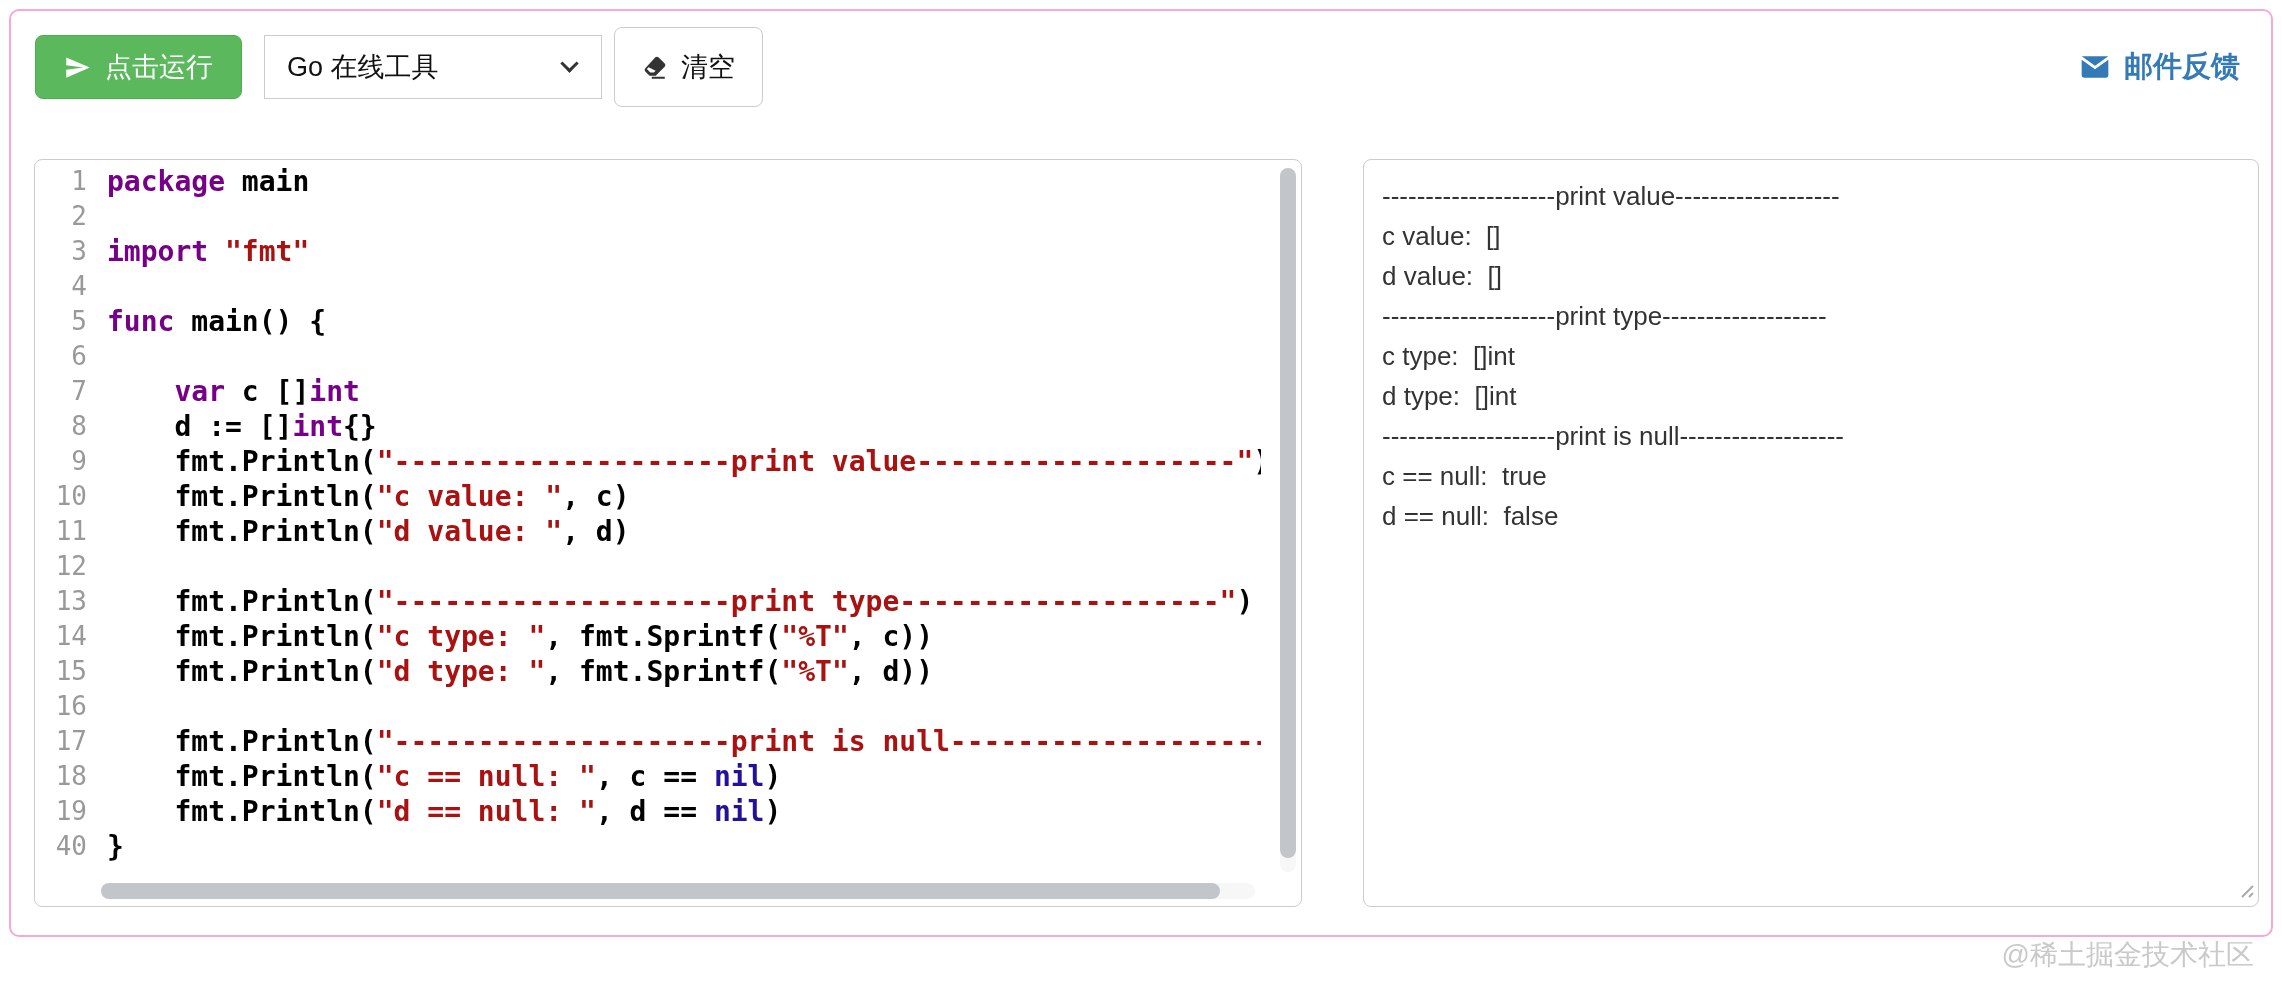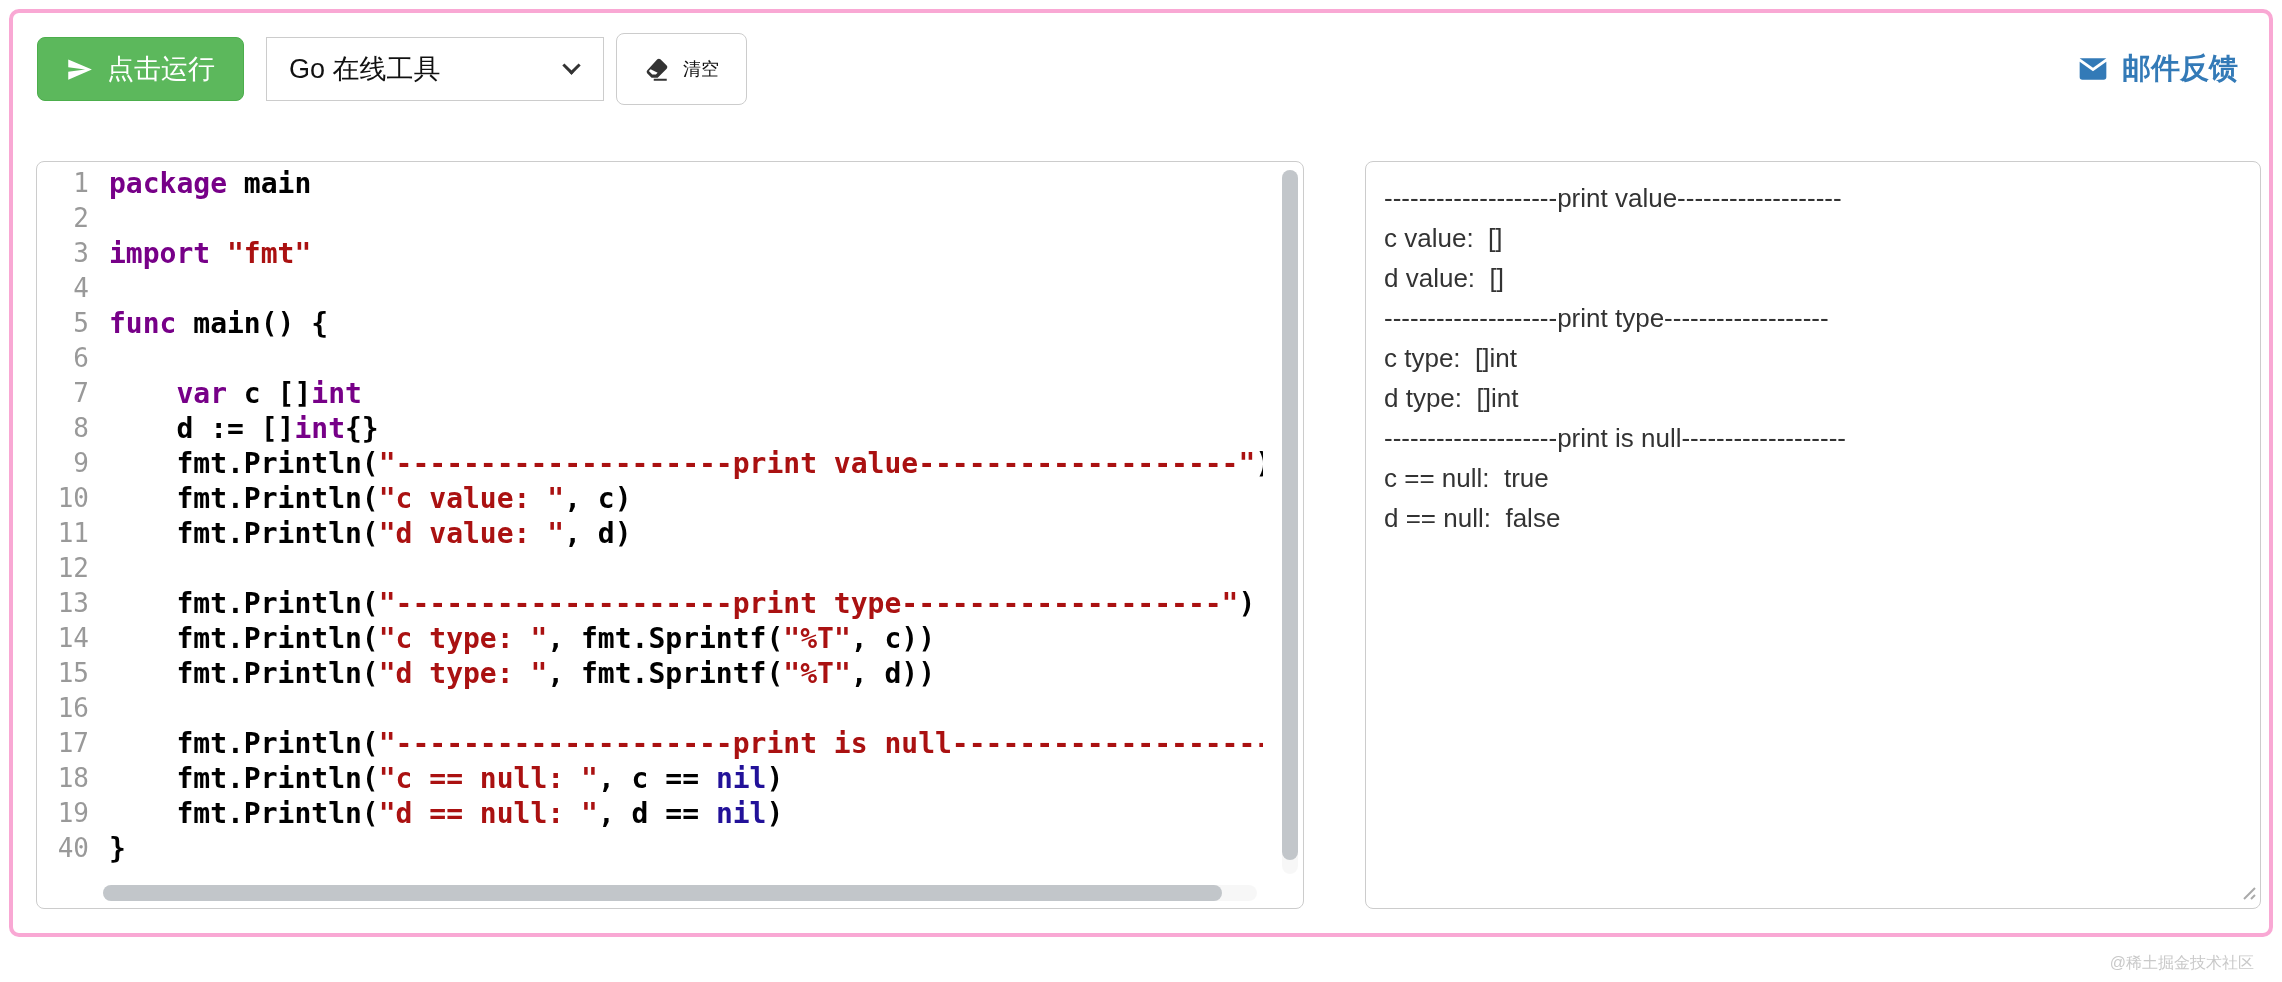--- a/index.html
+++ b/index.html
@@ -5,21 +5,21 @@
   * { box-sizing: border-box; margin: 0; padding: 0; }
   html, body {
     width: 2282px; height: 982px;
     background: #fff;
     font-family: "Liberation Sans", sans-serif;
     overflow: hidden;
   }
   .app-frame {
     position: absolute; left: 9px; top: 9px;
     width: 2264px; height: 928px;
-    border: 4px solid #f9a8d4; border-radius: 10px;
+    border: 2px solid #f9a8d4; border-radius: 10px;
     background: #fff;
   }
   
   .toolbar {
     position: absolute; left: 24px; top: 24px; right: 24px; height: 64px;
     display: flex; align-items: center;
   }
   .btn-run {
     display: flex; align-items: center; gap: 14px;
     height: 64px; padding: 0 28px;
@@ -38,23 +38,23 @@
     padding: 0 60px 0 22px; cursor: pointer;
   }
   .chevron {
     position: absolute; right: 26px; top: 22px;
     width: 13px; height: 13px;
     border-right: 3px solid #333; border-bottom: 3px solid #333;
     transform: rotate(45deg); pointer-events: none;
   }
   .btn-clear {
     display: flex; align-items: center; gap: 13px;
-    height: 72px; padding: 0 27px; margin-left: 12px;
+    height: 80px; padding: 0 27px; margin-left: 12px;
     background: #fff; border: 1px solid #ccc; border-radius: 8px;
-    color: #111; font-size: 18px; font-family: inherit; cursor: pointer;
+    color: #111; font-size: 27px; font-family: inherit; cursor: pointer;
   }
   .feedback {
     margin-left: auto; margin-right: 7px;
     display: flex; align-items: center; gap: 13px;
     color: var(--link-blue, #337ab7);
     font-size: 29px; font-weight: bold;
     text-decoration: none; cursor: pointer;
   }
   
   .editor {
@@ -102,21 +102,21 @@
     border: 1px solid #ccc; border-radius: 8px;
     background: #fff; padding: 16px 18px; overflow: hidden;
   }
   .out-line {
     font-size: 26px; line-height: 40px; color: #333; white-space: pre;
   }
   .resize-grip { position: absolute; right: 3px; bottom: 3px; cursor: nwse-resize; }
   
   .watermark {
     position: absolute; right: 28px; bottom: 8px;
-    color: #c9c9c9; font-size: 16px;
+    color: #c9c9c9; font-size: 28px;
   }
 </style>
 </head>
 <body>
 
 <div class="app-frame">
 
   <div class="toolbar">
 
     <button class="btn-run">

